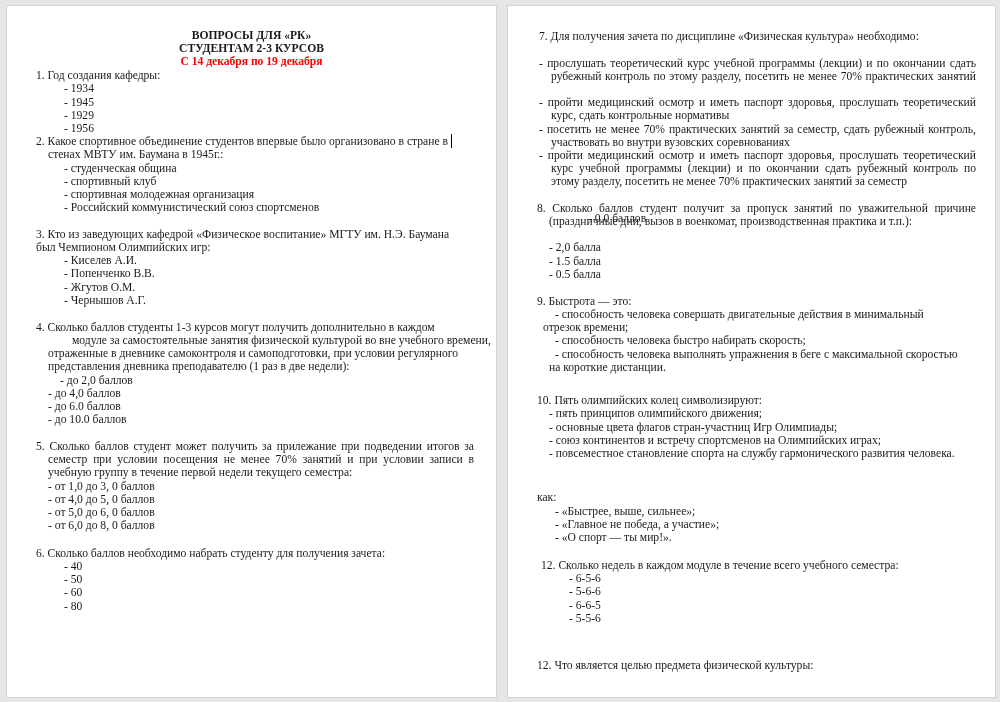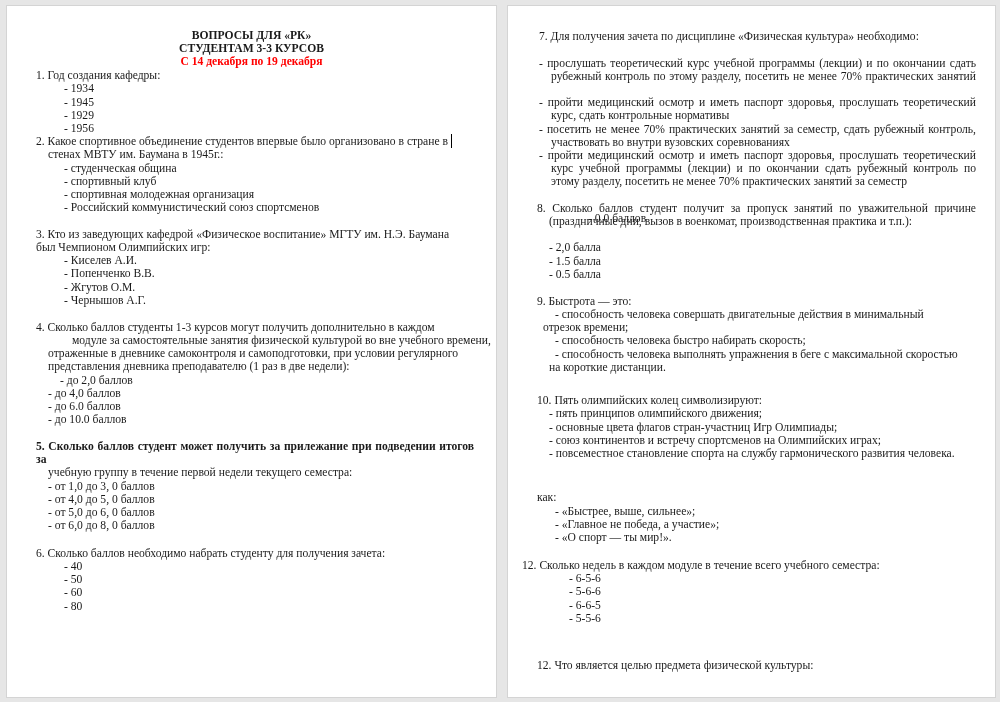--- a/index.html
+++ b/index.html
@@ -30,21 +30,21 @@
   .red { color: #ff0000; }
   .caret {
     position: absolute; width: 1px; height: 14px; background: #000;
   }
 </style>
 </head>
 <body>
 
 <div class="page" id="page-left">
   <div class="ln title" style="top:23px;">ВОПРОСЫ ДЛЯ «РК»</div>
-  <div class="ln title" style="top:36px;">СТУДЕНТАМ 3-3 КУРСОВ</div>
+  <div class="ln title" style="top:36px;">СТУДЕНТАМ 2-3 КУРСОВ</div>
   <div class="ln title red" style="top:49px;">С 14 декабря по 19 декабря</div>
 
   <div class="ln" style="left:29px;top:63px;">1. Год создания кафедры:</div>
   <div class="ln" style="left:57px;top:76px;">- 1934</div>
   <div class="ln" style="left:57px;top:90px;">- 1945</div>
   <div class="ln" style="left:57px;top:103px;">- 1929</div>
   <div class="ln" style="left:57px;top:116px;">- 1956</div>
 
   <div class="ln" style="left:29px;top:129px;">2. Какое спортивное объединение студентов впервые было организовано в стране в</div>
   <div class="caret" style="left:444px;top:128px;"></div>
@@ -63,21 +63,22 @@
 
   <div class="ln" style="left:29px;top:315px;">4. Сколько баллов студенты 1-3 курсов могут получить дополнительно в каждом</div>
   <div class="ln" style="left:41px;top:328px;margin-left:24px;">модуле за самостоятельные занятия физической культурой во вне учебного времени,</div>
   <div class="ln" style="left:41px;top:341px;">отраженные в дневнике самоконтроля и самоподготовки, при условии регулярного</div>
   <div class="ln" style="left:41px;top:354px;">представления дневника преподавателю (1 раз в две недели):</div>
   <div class="ln" style="left:53px;top:368px;">- до 2,0 баллов</div>
   <div class="ln" style="left:41px;top:381px;">- до 4,0 баллов</div>
   <div class="ln" style="left:41px;top:394px;">- до 6.0 баллов</div>
   <div class="ln" style="left:41px;top:407px;">- до 10.0 баллов</div>
 
-  <div class="ln just" style="left:29px;width:438px;top:434px;font-weight:bold;">5. Сколько баллов студент может получить за прилежание при подведении итогов за</div>
+  <div class="ln just" style="left:29px;width:438px;top:434px;">5. Сколько баллов студент может получить за прилежание при подведении итогов за</div>
+  <div class="ln just" style="left:41px;width:426px;top:447px;">семестр при условии посещения не менее 70% занятий и при условии записи в</div>
   <div class="ln" style="left:41px;top:460px;">учебную группу в течение первой недели текущего семестра:</div>
   <div class="ln" style="left:41px;top:474px;">- от 1,0 до 3, 0 баллов</div>
   <div class="ln" style="left:41px;top:487px;">- от 4,0 до 5, 0 баллов</div>
   <div class="ln" style="left:41px;top:500px;">- от 5,0 до 6, 0 баллов</div>
   <div class="ln" style="left:41px;top:513px;">- от 6,0 до 8, 0 баллов</div>
 
   <div class="ln" style="left:29px;top:541px;">6.  Сколько баллов необходимо набрать студенту для получения зачета:</div>
   <div class="ln" style="left:57px;top:554px;">- 40</div>
   <div class="ln" style="left:57px;top:567px;">- 50</div>
   <div class="ln" style="left:57px;top:580px;">- 60</div>
@@ -115,20 +116,20 @@
   <div class="ln" style="left:41px;top:401px;">- пять принципов олимпийского движения;</div>
   <div class="ln" style="left:41px;top:415px;">- основные цвета флагов стран-участниц Игр Олимпиады;</div>
   <div class="ln" style="left:41px;top:428px;">- союз континентов и встречу спортсменов на Олимпийских играх;</div>
   <div class="ln" style="left:41px;top:441px;">- повсеместное становление спорта на службу гармонического развития человека.</div>
 
   <div class="ln" style="left:29px;top:485px;">как:</div>
   <div class="ln" style="left:47px;top:499px;">- «Быстрее, выше, сильнее»;</div>
   <div class="ln" style="left:47px;top:512px;">- «Главное не победа, а участие»;</div>
   <div class="ln" style="left:47px;top:525px;">- «О спорт — ты мир!».</div>
 
-  <div class="ln" style="left:14px;top:553px;">12. Сколько недель в каждом модуле в течение всего учебного семестра:</div>
+  <div class="ln" style="left:33px;top:553px;">12. Сколько недель в каждом модуле в течение всего учебного семестра:</div>
   <div class="ln" style="left:61px;top:566px;">- 6-5-6</div>
   <div class="ln" style="left:61px;top:579px;">- 5-6-6</div>
   <div class="ln" style="left:61px;top:593px;">- 6-6-5</div>
   <div class="ln" style="left:61px;top:606px;">- 5-5-6</div>
 
   <div class="ln" style="left:29px;top:653px;text-align:right;">12. Что является целью предмета физической культуры:</div>
 </div>
 
 </body></html>

